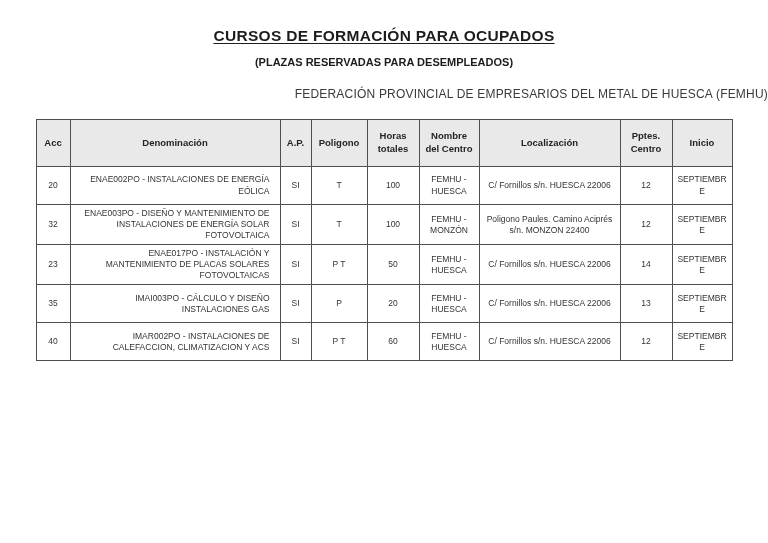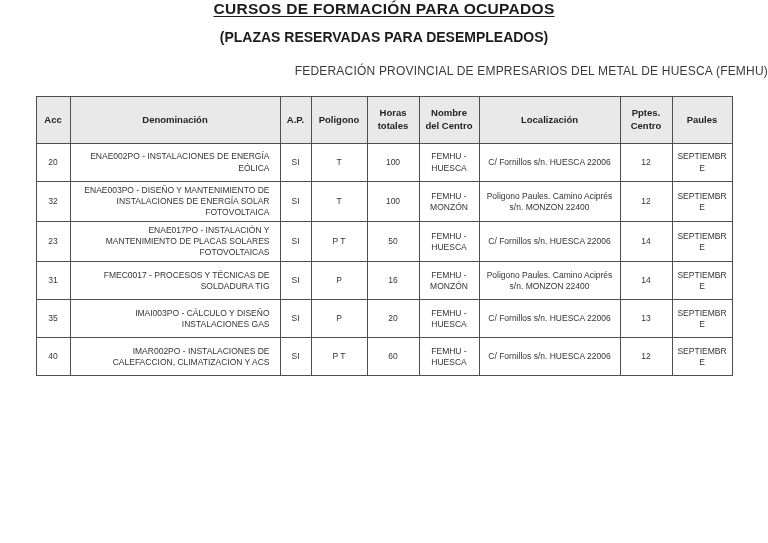--- a/index.html
+++ b/index.html
@@ -8,35 +8,36 @@
     background: #ffffff;
   }
   body {
     width: 768px;
     height: 543px;
     font-family: "Liberation Sans", sans-serif;
     color: #2f2f2f;
     overflow: hidden;
   }
   .doc {
+    padding-top: 27px;
   }
   .title {
     margin: 0 0 11px 0;
     text-align: center;
     font-size: 15.5px;
     font-weight: bold;
     letter-spacing: 0.3px;
     color: #1c1c1c;
     text-decoration: underline;
     text-underline-offset: 2px;
   }
   .subtitle {
     margin: 0 0 19px 0;
     text-align: center;
-    font-size: 14px;
+    font-size: 11px;
     font-weight: bold;
     color: #1c1c1c;
   }
   .org-line {
     margin: 0 0 18px 0;
     text-align: right;
     font-size: 12px;
     font-weight: normal;
     letter-spacing: 0.2px;
     color: #3a3a3a;
@@ -109,21 +110,21 @@
     <thead>
       <tr>
         <th>Acc</th>
         <th>Denominación</th>
         <th>A.P.</th>
         <th>Poligono</th>
         <th>Horas totales</th>
         <th>Nombre del Centro</th>
         <th>Localización</th>
         <th>Pptes. Centro</th>
-        <th>Paules</th>
+        <th>Inicio</th>
       </tr>
     </thead>
     <tbody>
       <tr>
         <td>20</td>
         <td class="c-denom">ENAE002PO - INSTALACIONES DE ENERGÍA EÓLICA</td>
         <td>SI</td>
         <td>T</td>
         <td>100</td>
         <td>FEMHU - HUESCA</td>
@@ -147,31 +148,20 @@
         <td class="c-denom">ENAE017PO - INSTALACIÓN Y MANTENIMIENTO DE PLACAS SOLARES FOTOVOLTAICAS</td>
         <td>SI</td>
         <td>P T</td>
         <td>50</td>
         <td>FEMHU - HUESCA</td>
         <td>C/ Fornillos s/n.  HUESCA 22006</td>
         <td>14</td>
         <td>SEPTIEMBRE</td>
       </tr>
       <tr>
-        <td>31</td>
-        <td class="c-denom">FMEC0017 - PROCESOS Y TÉCNICAS DE SOLDADURA TIG</td>
-        <td>SI</td>
-        <td>P</td>
-        <td>16</td>
-        <td>FEMHU - MONZÓN</td>
-        <td>Poligono Paules. Camino Aciprés s/n.  MONZON 22400</td>
-        <td>14</td>
-        <td>SEPTIEMBRE</td>
-      </tr>
-      <tr>
         <td>35</td>
         <td class="c-denom">IMAI003PO - CÁLCULO Y DISEÑO INSTALACIONES GAS</td>
         <td>SI</td>
         <td>P</td>
         <td>20</td>
         <td>FEMHU - HUESCA</td>
         <td>C/ Fornillos s/n.  HUESCA 22006</td>
         <td>13</td>
         <td>SEPTIEMBRE</td>
       </tr>

